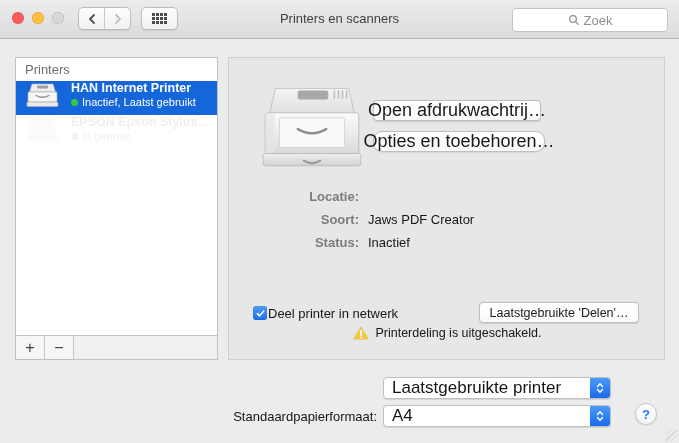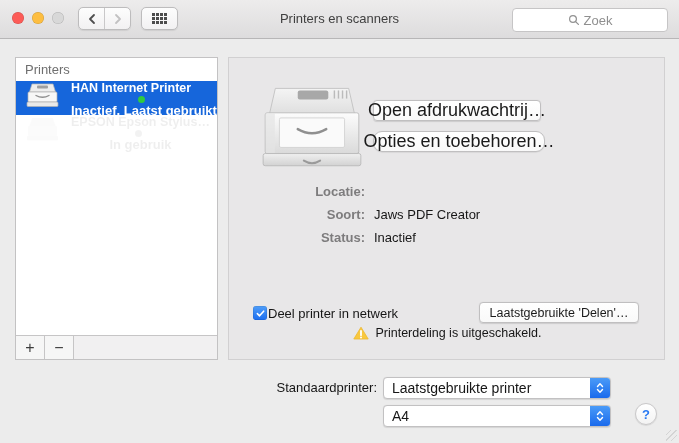--- a/index.html
+++ b/index.html
@@ -38,21 +38,21 @@
 
   
   .sidebar{position:absolute;left:15px;top:57px;width:203px;height:303px;background:#ffffff;
     border:1px solid #c3c2c3;box-sizing:border-box;}
   .sidebar-header{height:23px;line-height:23px;padding-left:9px;font-size:13px;color:#6f6f6f;}
   .printer-row{height:34px;display:flex;align-items:flex-start;}
   .printer-row.selected{background:#1666db;color:#fff;}
   .printer-row .p-icon{width:37px;height:27px;margin-left:8px;flex:0 0 auto;}
   .p-texts{margin-left:10px;line-height:1.2;}
   .p-name{font-size:12.5px;font-weight:bold;white-space:nowrap;}
-  .p-statusline{font-size:13px;font-weight:bold;display:flex;align-items:center;white-space:nowrap;flex-direction:column;}
+  .p-statusline{font-size:11px;font-weight:normal;display:flex;align-items:center;white-space:nowrap;}
   .p-dot{width:7px;height:7px;border-radius:50%;background:#2fcb3f;margin-right:4px;flex:0 0 auto;}
   .printer-row.ghost{opacity:0.07;color:#222;}
   .printer-row.ghost .p-dot{background:#555;}
   .sidebar-toolbar{position:absolute;left:0;bottom:0;width:100%;height:24px;
     background:#f1f0f1;border-top:1px solid #c6c5c6;display:flex;box-sizing:border-box;}
   .tool-btn{width:29px;height:100%;border-right:1px solid #c6c5c6;background:#f6f6f6;
     display:flex;align-items:center;justify-content:center;font-size:16px;font-weight:300;
     color:#3d3d3d;box-sizing:border-box;line-height:1;}
 
   
@@ -60,21 +60,21 @@
     border:1px solid #d1d0d1;box-sizing:border-box;}
   .printer-art{position:absolute;left:26px;top:15px;width:114px;height:100px;}
 
   .push-btn{position:absolute;height:21px;background:linear-gradient(180deg,#ffffff,#f9f9f9);
     border:1px solid #c0bfc0;border-radius:4px;box-shadow:0 0.5px 1px rgba(0,0,0,.12);
     box-sizing:border-box;font-size:18px;color:#1a1a1a;display:flex;align-items:center;
     justify-content:center;white-space:nowrap;}
   .btn-queue{left:144px;top:42px;width:168px;}
   .btn-options{left:144px;top:73px;width:172px;border-radius:9px;}
 
-  .info-row{position:absolute;left:6px;width:437px;height:20px;display:flex;align-items:flex-start;}
+  .info-row{position:absolute;left:0;width:437px;height:20px;display:flex;align-items:flex-end;}
   .info-label{width:130px;text-align:right;font-size:13px;font-weight:600;color:#7d7c7d;flex:0 0 auto;}
   .info-value{margin-left:9px;font-size:13px;color:#161616;}
   .info-row.r0{top:126px;} .info-row.r1{top:149px;} .info-row.r2{top:172px;}
 
   .share-row{position:absolute;left:24px;top:244px;height:22px;display:flex;align-items:center;}
   .checkbox{width:14px;height:14px;border-radius:3px;background:linear-gradient(180deg,#4f9ef9,#1c6ef0);
     box-shadow:inset 0 0 0 0.5px rgba(0,0,0,.15);display:flex;align-items:center;justify-content:center;}
   .share-label{margin-left:1px;font-size:13px;color:#161616;white-space:nowrap;}
   .btn-prefs{left:250px;top:244px;width:160px;font-size:12.5px;}
 
@@ -82,21 +82,21 @@
     justify-content:center;gap:6px;}
   .warning-text{font-size:12.5px;color:#161616;}
 
   
   .f-label{position:absolute;width:377px;text-align:right;font-size:13px;color:#161616;}
   .f-label.row1{top:380px;} .f-label.row2{top:409px;}
   .popup{position:absolute;left:383px;width:228px;height:22px;background:#ffffff;
     border:1px solid #c2c1c2;border-radius:4px;box-sizing:border-box;
     box-shadow:0 0.5px 1px rgba(0,0,0,.1);display:flex;align-items:center;}
   .popup.row1{top:377px;} .popup.row2{top:405px;gap:48px;}
-  .popup-value{flex:1;padding-left:8px;font-size:14px;color:#161616;white-space:nowrap;overflow:hidden;}
+  .popup-value{flex:1;padding-left:8px;font-size:17px;color:#161616;white-space:nowrap;overflow:hidden;}
   .popup-cap{width:20px;height:100%;border-radius:0 3px 3px 0;
     background:linear-gradient(180deg,#4a9bf8,#1a6aec);display:flex;align-items:center;justify-content:center;}
   .helpbtn{position:absolute;left:635px;top:403px;width:22px;height:22px;border-radius:50%;
     background:linear-gradient(180deg,#ffffff,#f3f3f3);border:1px solid #c9c8c9;box-sizing:border-box;
     box-shadow:0 0.5px 1px rgba(0,0,0,.15);display:flex;align-items:center;justify-content:center;
     font-size:13px;font-weight:bold;color:#2a7af2;}
   .resize-grip{position:absolute;right:2px;bottom:2px;width:11px;height:11px;opacity:.6;
     background:repeating-linear-gradient(135deg,transparent 0 3px,#c4c4c4 3px 4px);}
 </style>
 </head>
@@ -250,31 +250,31 @@
     <div class="warning-row">
       <svg width="16" height="14" viewBox="0 0 16 14">
         <path d="M8 1.2 L15.2 13 H0.8 Z" fill="#f9c83e" stroke="#edb72e" stroke-width="0.8" stroke-linejoin="round"></path>
         <line x1="8" y1="5" x2="8" y2="9.2" stroke="#ffffff" stroke-width="1.8" stroke-linecap="round"></line>
         <circle cx="8" cy="11.4" r="1" fill="#ffffff"></circle>
       </svg>
       <span class="warning-text">Printerdeling is uitgeschakeld.</span>
     </div>
   </div>
 
-  <div class="f-label row1">Standaardprinter:</div>
   <div class="popup row1">
     <span class="popup-value">Laatstgebruikte printer</span>
     <span class="popup-cap">
       <svg width="10" height="14" viewBox="0 0 10 14">
         <path d="M2.5 5.5 L5 2.8 L7.5 5.5" fill="none" stroke="#ffffff" stroke-width="1.4" stroke-linecap="round" stroke-linejoin="round"></path>
         <path d="M2.5 8.5 L5 11.2 L7.5 8.5" fill="none" stroke="#ffffff" stroke-width="1.4" stroke-linecap="round" stroke-linejoin="round"></path>
       </svg>
     </span>
   </div>
 
+  <div class="f-label row2">Standaardpapierformaat:</div>
   <div class="popup row2">
     <span class="popup-value">A4</span>
     <span class="popup-cap">
       <svg width="10" height="14" viewBox="0 0 10 14">
         <path d="M2.5 5.5 L5 2.8 L7.5 5.5" fill="none" stroke="#ffffff" stroke-width="1.4" stroke-linecap="round" stroke-linejoin="round"></path>
         <path d="M2.5 8.5 L5 11.2 L7.5 8.5" fill="none" stroke="#ffffff" stroke-width="1.4" stroke-linecap="round" stroke-linejoin="round"></path>
       </svg>
     </span>
   </div>
 

